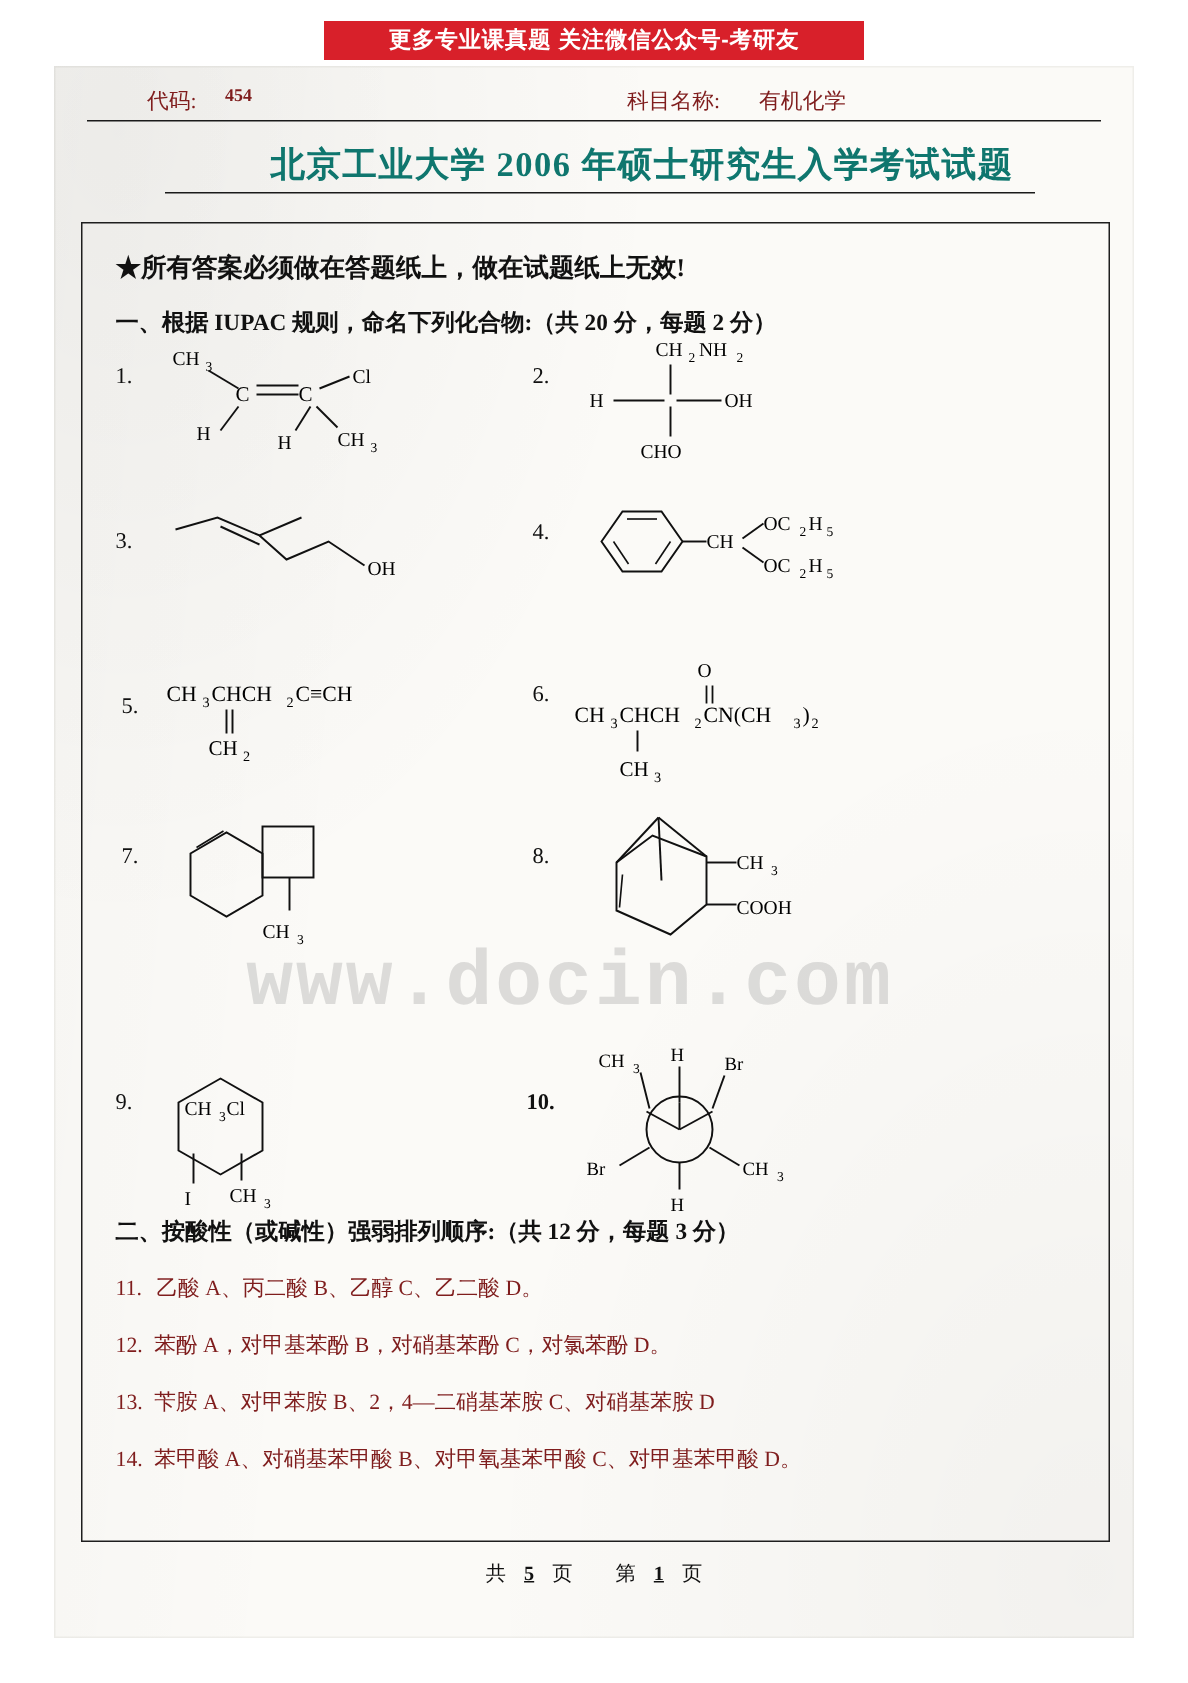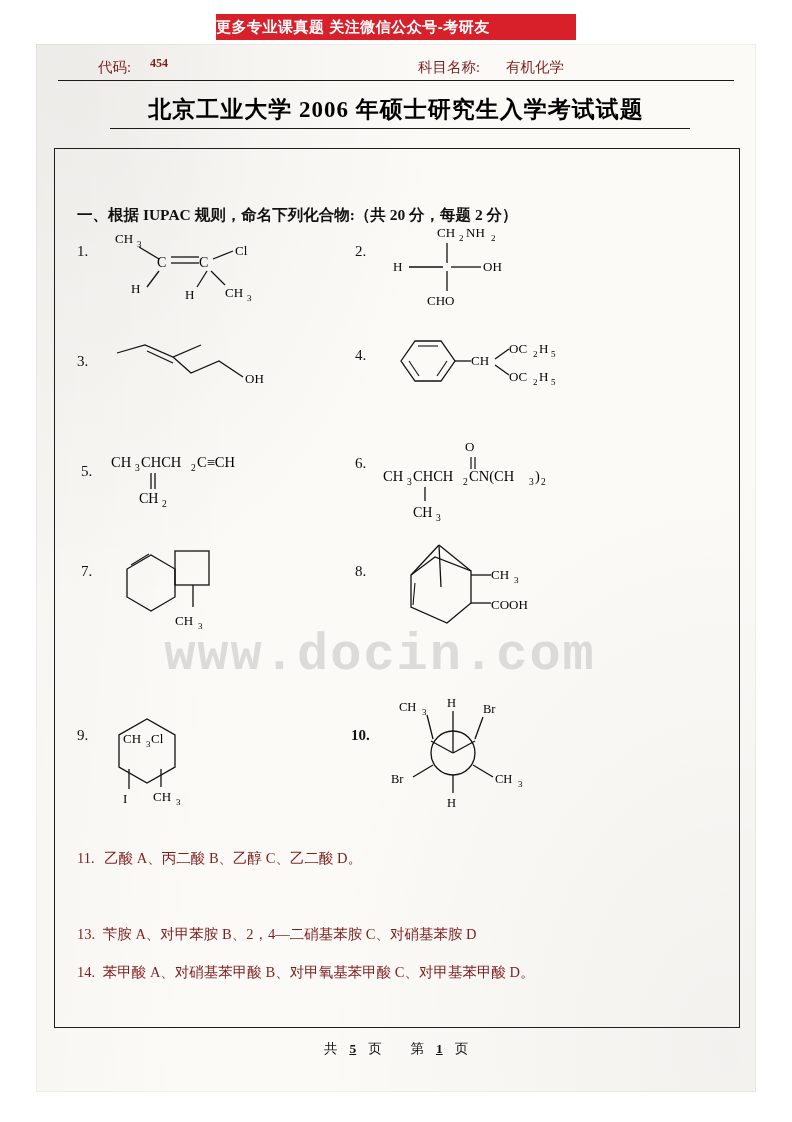--- a/index.html
+++ b/index.html
@@ -21,21 +21,21 @@
     left: 216px;
     top: 14px;
     width: 360px;
     height: 26px;
     background: #d8202a;
     color: #ffffff;
     font-family: "Liberation Sans", sans-serif;
     font-weight: bold;
     font-size: 15px;
     line-height: 26px;
-    text-align: left;
+    text-align: center;
     letter-spacing: 0.5px;
     white-space: nowrap;
   }
 
   
   #page {
     position: absolute;
     left: 36px;
     top: 44px;
     width: 720px;
@@ -81,21 +81,22 @@
   
   #doc-title {
     position: absolute;
     left: 0;
     top: 50px;
     width: 720px;
     text-align: center;
     font-size: 23px;
     font-weight: bold;
     letter-spacing: 1px;
-    color: #000000;
+    color: #0f766e;
+    padding-left: 32px;
   }
   #title-underline {
     position: absolute;
     left: 74px;
     top: 84px;
     width: 580px;
     border-top: 1.6px solid #1a1a1a;
   }
 
   
@@ -203,20 +204,21 @@
     <span class="lbl cjk" id="subj-label">科目名称:</span>
     <span class="lbl cjk" id="subj-value">有机化学</span>
     <div id="hdr-underline"></div>
   </div>
 
   <div id="doc-title" class="cjk">北京工业大学 2006 年硕士研究生入学考试试题</div>
   <div id="title-underline"></div>
 
   <div id="frame">
 
+    <div id="notice" class="cjk">★所有答案必须做在答题纸上，做在试题纸上无效!</div>
 
     <div id="sec1" class="section-head cjk">一、根据 IUPAC 规则，命名下列化合物:（共 20 分，每题 2 分）</div>
 
     <div class="item-num" style="left:22px; top:94px;">1.</div>
     <div class="struct" style="left:52px; top:80px;">
       <svg width="190" height="100" viewBox="0 0 190 100">
         <text x="8" y="14" font-size="13" font-family="Liberation Serif, serif">CH</text>
         <text x="30" y="18" font-size="9" font-family="Liberation Serif, serif">3</text>
         <line x1="32" y1="18" x2="52" y2="30" stroke="#111" stroke-width="1.3"></line>
         <text x="50" y="38" font-size="14" font-family="Liberation Serif, serif">C</text>
@@ -379,24 +381,29 @@
         <line x1="36" y1="24" x2="42" y2="48" stroke="#111" stroke-width="1.3"></line>
         <text x="92" y="22" font-size="12.5" font-family="Liberation Serif, serif">Br</text>
         <line x1="92" y1="26" x2="84" y2="48" stroke="#111" stroke-width="1.3"></line>
         <text x="0" y="92" font-size="12.5" font-family="Liberation Serif, serif">Br</text>
         <text x="104" y="92" font-size="12.5" font-family="Liberation Serif, serif">CH</text>
         <text x="127" y="96" font-size="9" font-family="Liberation Serif, serif">3</text>
         <text x="56" y="116" font-size="12.5" font-family="Liberation Serif, serif">H</text>
       </svg>
     </div>
 
+    <div id="sec2" class="section-head cjk">二、按酸性（或碱性）强弱排列顺序:（共 12 分，每题 3 分）</div>
 
     <div class="q-line cjk" id="q11">
       <span>11.</span>
       <span style="margin-left:6px">乙酸 A、丙二酸 B、乙醇 C、乙二酸 D。</span>
+    </div>
+    <div class="q-line cjk" id="q12">
+      <span>12.</span>
+      <span style="margin-left:4px">苯酚 A，对甲基苯酚 B，对硝基苯酚 C，对氯苯酚 D。</span>
     </div>
     <div class="q-line cjk" id="q13">
       <span>13.</span>
       <span style="margin-left:4px">苄胺 A、对甲苯胺 B、2，4—二硝基苯胺 C、对硝基苯胺 D</span>
     </div>
     <div class="q-line cjk" id="q14">
       <span>14.</span>
       <span style="margin-left:4px">苯甲酸 A、对硝基苯甲酸 B、对甲氧基苯甲酸 C、对甲基苯甲酸 D。</span>
     </div>
 

